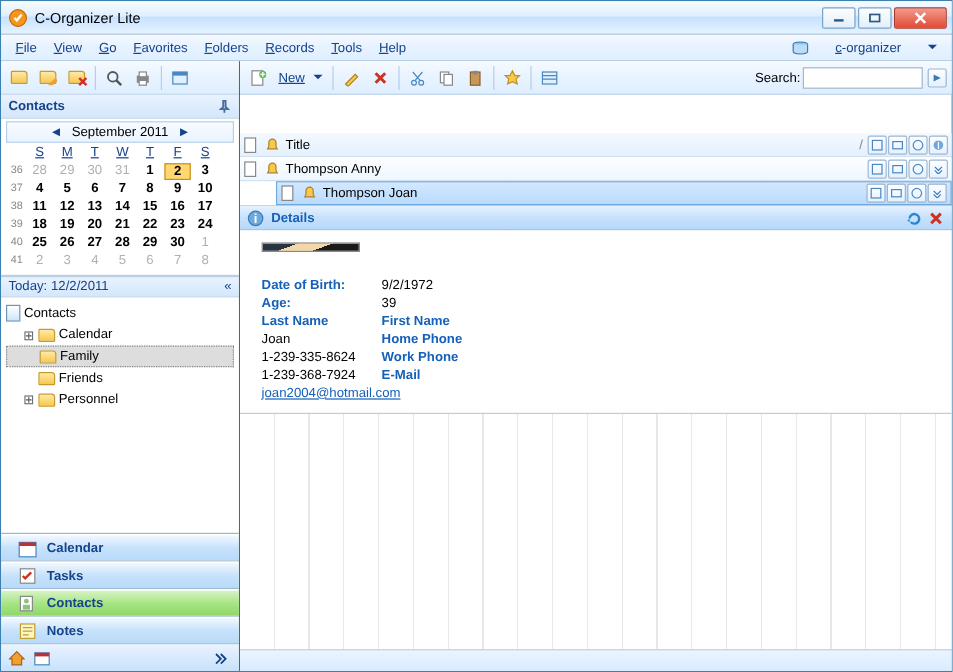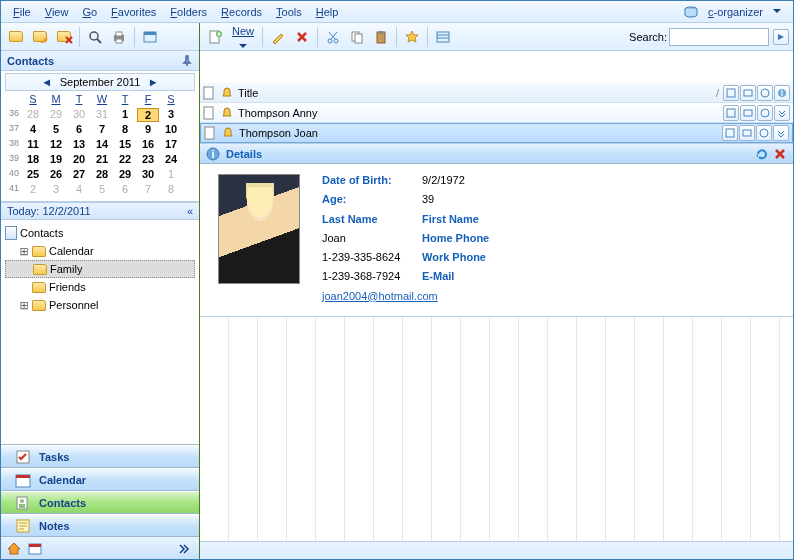--- a/index.html
+++ b/index.html
@@ -8,21 +8,21 @@
 .titlebar { height: 28px; background: linear-gradient(#f8fbff,#dfefff 45%,#c7e2ff 50%,#e6f3ff); display: flex; align-items: center; padding: 0 4px; border-bottom: 1px solid #9db7d1; }
 .titlebar .app-icon { width: 16px; height: 16px; margin: 0 6px 0 2px; }
 .titlebar .title { flex: 1; font-size: 12px; color: #000; }
 .win-btns { display: flex; gap: 0; }
 .win-btns button { width: 28px; height: 18px; border: 1px solid #7aa3c8; background: linear-gradient(#fdfefe,#e3effb); border-radius: 2px; display:flex;align-items:center;justify-content:center;margin-left:2px; }
 .win-btns .close { width: 44px; background: linear-gradient(#f59a8c,#e04b35); border-color:#a83a2a; color:#fff;}
 .menubar { height: 22px; display:flex; align-items:center; gap: 2px; padding: 0 6px; background: linear-gradient(#f5f9ff,#e6f2ff,#dfefff); border-bottom:1px solid #b7cee5;}
 .menubar span { padding: 2px 6px; color: #15428b; cursor: default;}
 .menubar span:first-letter { text-decoration: underline; }
 .menubar .spacer { flex:1; }
-.org-label { display:flex; align-items:center; gap:4px; color:#15428b;}
+.org-label { display:flex; align-items:center; gap:16px; color:#15428b;}
 .body { flex:1; display:flex; min-height:0; }
 .sidebar { width: 199px; display:flex; flex-direction:column; border-right:1px solid #4d7c0f; }
 .toolbar { height: 28px; display:flex; align-items:center; gap:2px; padding:0 4px; background: linear-gradient(#f6faff,#e8f3ff,#dfefff); border-bottom:1px solid #b7cee5;}
 .tbtn { width:22px; height:22px; display:flex; align-items:center; justify-content:center; border-radius:2px;}
 .sep { width:1px; height:20px; background:#b7cee5; margin:0 2px;}
 .section-hdr { height:20px; background:linear-gradient(#e9f3ff,#d3e7fb); border-bottom:1px solid #b7cee5; display:flex; align-items:center; padding:0 6px; font-weight:bold; color:#15428b;}
 .section-hdr .pin { margin-left:auto;}
 .calwidget { background:#fff; border-bottom:1px solid #b7cee5; padding-bottom:2px;}
 .cal-nav { display:flex; align-items:center; justify-content:center; gap:6px; height:18px; border:1px solid #b7cee5; margin:2px 4px 0 4px; background:linear-gradient(#f7fbff,#eaf4ff);}
 .cal-nav .nav { width:14px; text-align:center; color:#15428b;}
@@ -41,50 +41,74 @@
 .folder-icon { width:14px; height:11px; background:linear-gradient(#ffe9a8,#f7c94e); border:1px solid #c79a2c; border-radius:1px 3px 1px 1px;}
 .contacts-icon { width:12px; height:14px; background:linear-gradient(#fff,#cfe5fb); border:1px solid #6f94b8;}
 .exp { width:10px; text-align:center; color:#606060;}
 .navbtns { border-top:1px solid #9db7d1;}
 .navbtn { height:23px; display:flex; align-items:center; gap:8px; padding:0 14px; background:linear-gradient(#f2f9ff,#c7e2fb,#b8daf9); border-top:1px solid #fff; border-bottom:1px solid #9db7d1; font-weight:bold; color:#15428b;}
 .navbtn.active { background:linear-gradient(#d8f4c7,#a8e585,#8fd768);}
 .navfoot { height:22px; background:linear-gradient(#e9f3ff,#c7e2fb); display:flex; align-items:center; gap:4px; padding:0 6px;}
 .navfoot > * {margin-right:3px;}
 
 .main { flex:1; display:flex; flex-direction:column; min-width:0;}
-.main .toolbar .new-btn { display:flex; align-items:center; gap:7px; padding:0 4px; text-decoration:underline; color:#15428b;flex-direction:column;}
+.main .toolbar .new-btn { display:flex; align-items:center; gap:7px; padding:0 4px; text-decoration:underline; color:#15428b;}
 .search-lbl { margin-left:auto; color:#000;}
 .search-box { width:100px; height:18px; border:1px solid #9db7d1; background:#fff;}
 .list { border-bottom:1px solid #b7cee5;}
 .list-row { height:20px; display:flex; align-items:center; background:linear-gradient(#fdfeff,#eef6ff); border-bottom:1px solid #d0e2f2;}
 .list-row.header { background:linear-gradient(#f4f9ff,#e4f0fc);margin-top:32px;}
-.list-row.sel { background:linear-gradient(#d3e8ff,#b9dbff); border:1px solid #6fa8dc;}
+.list-row.sel { background:linear-gradient(#d3e8ff,#b9dbff); border:1px solid #6fa8dc;margin-left:30px;}
 .list-row .cell-ic { width:18px; display:flex; justify-content:center;}
 .list-row .cell-title { flex:1; padding-left:2px;}
 .list-row .cell-actions { display:flex; gap:1px; padding-right:3px;}
 .mini-btn { width:16px; height:16px; border:1px solid #9db7d1; background:linear-gradient(#fdfeff,#e5f1ff); border-radius:2px; display:flex; align-items:center; justify-content:center; font-size:9px; color:#15428b;}
 .details-hdr { height:20px; display:flex; align-items:center; gap:6px; padding:0 6px; background:linear-gradient(#e5f1ff,#c6e1fc,#b7d9fb); border-bottom:1px solid #9db7d1;}
 .details-hdr .title { color:#1560b8; font-weight:bold;}
 .details-hdr .actions { margin-left:auto; display:flex; gap:4px;}
-.details-body { height:153px; background:#fff; display:flex; gap:22px; padding:10px 18px; border-bottom:1px solid #b7cee5;}
+.details-body { height:153px; background:#fff; display:flex; gap:22px; padding:10px 18px; border-bottom:1px solid #b7cee5;flex-direction:column;}
 .photo { width:82px; height:110px; background:linear-gradient(160deg,#2a3140 0 30%, #f3d7a8 30% 60%, #1a1a1a 60%); border:1px solid #888; position:relative; overflow:hidden;}
 .photo::before { content:""; position:absolute; left:24px; top:12px; width:34px; height:40px; background:radial-gradient(ellipse at 50% 30%, #f9e2c2 55%, transparent 56%);}
 .photo::after { content:""; position:absolute; left:8px; top:8px; width:66px; height:70px; background:radial-gradient(ellipse at 50% 10%, rgba(255,240,180,.9) 30%, transparent 31%);}
 .fields { display:grid; grid-template-columns: 100px 220px; row-gap:3px;}
 .fields .k { color:#1560b8; font-weight:bold;}
 .fields .v {}
 .fields .v a { color:#1560b8; text-decoration:underline;}
 .grid-area { flex:1; background:#fff; background-image: repeating-linear-gradient(to right, transparent 0 28px, #e8e8e8 28px 29px); }
 .statusbar { height:18px; background:linear-gradient(#eaf4ff,#d8ecff); border-top:1px solid #b7cee5;}
 svg { display:block;}
 </style>
 </head>
 <body>
 
 <div class="window">
+  <div class="titlebar">
+    <svg class="app-icon" viewBox="0 0 16 16">
+        <circle cx="8" cy="8" r="7" fill="#f7941d" stroke="#c06a00"></circle>
+        <path d="M5 8 l2 2 l4 -5" stroke="#fff" stroke-width="2" fill="none"></path>
+      </svg>
+    <span class="title">C-Organizer Lite</span>
+    <div class="win-btns">
+      <button>
+          <svg width="10" height="8">
+            <rect x="1" y="5" width="8" height="2" fill="#2b5a8a"></rect>
+          </svg>
+        </button>
+      <button>
+          <svg width="10" height="8">
+            <rect x="1" y="1" width="8" height="6" fill="none" stroke="#2b5a8a" stroke-width="1.5"></rect>
+          </svg>
+        </button>
+      <button class="close">
+          <svg width="12" height="10">
+            <path d="M2 1 L10 9 M10 1 L2 9" stroke="#fff" stroke-width="2"></path>
+          </svg>
+        </button>
+    </div>
+  </div>
 
   <div class="menubar">
     <span>File</span>
     <span>View</span>
     <span>Go</span>
     <span>Favorites</span>
     <span>Folders</span>
     <span>Records</span>
     <span>Tools</span>
     <span>Help</span>
@@ -246,31 +270,31 @@
           <div class="tree-row" style="--ind:14px">
             <span class="exp">⊞</span>
             <div class="folder-icon"></div>
             <span>Personnel</span>
           </div>
         </div>
 
       <div class="navbtns" id="navbtns">
           <div class="navbtn">
             <svg width="16" height="16">
+              <rect x="1" y="3" width="14" height="12" fill="#fff" stroke="#4a87c0"></rect>
+              <rect x="1" y="3" width="14" height="3" fill="#c03030"></rect>
+            </svg>
+            <span>Calendar</span>
+          </div>
+          <div class="navbtn">
+            <svg width="16" height="16">
               <rect x="2" y="2" width="12" height="12" fill="#fff" stroke="#888"></rect>
               <path d="M4 8 l2 2 l5 -5" stroke="#d03020" stroke-width="2" fill="none"></path>
             </svg>
             <span>Tasks</span>
-          </div>
-          <div class="navbtn">
-            <svg width="16" height="16">
-              <rect x="1" y="3" width="14" height="12" fill="#fff" stroke="#4a87c0"></rect>
-              <rect x="1" y="3" width="14" height="3" fill="#c03030"></rect>
-            </svg>
-            <span>Calendar</span>
           </div>
           <div class="navbtn active">
             <svg width="16" height="16">
               <rect x="2" y="2" width="10" height="12" fill="#fff" stroke="#888"></rect>
               <circle cx="7" cy="6" r="2" fill="#8ac47a"></circle>
               <rect x="4" y="9" width="6" height="4" fill="#8ac47a"></rect>
             </svg>
             <span>Contacts</span>
           </div>
           <div class="navbtn">

